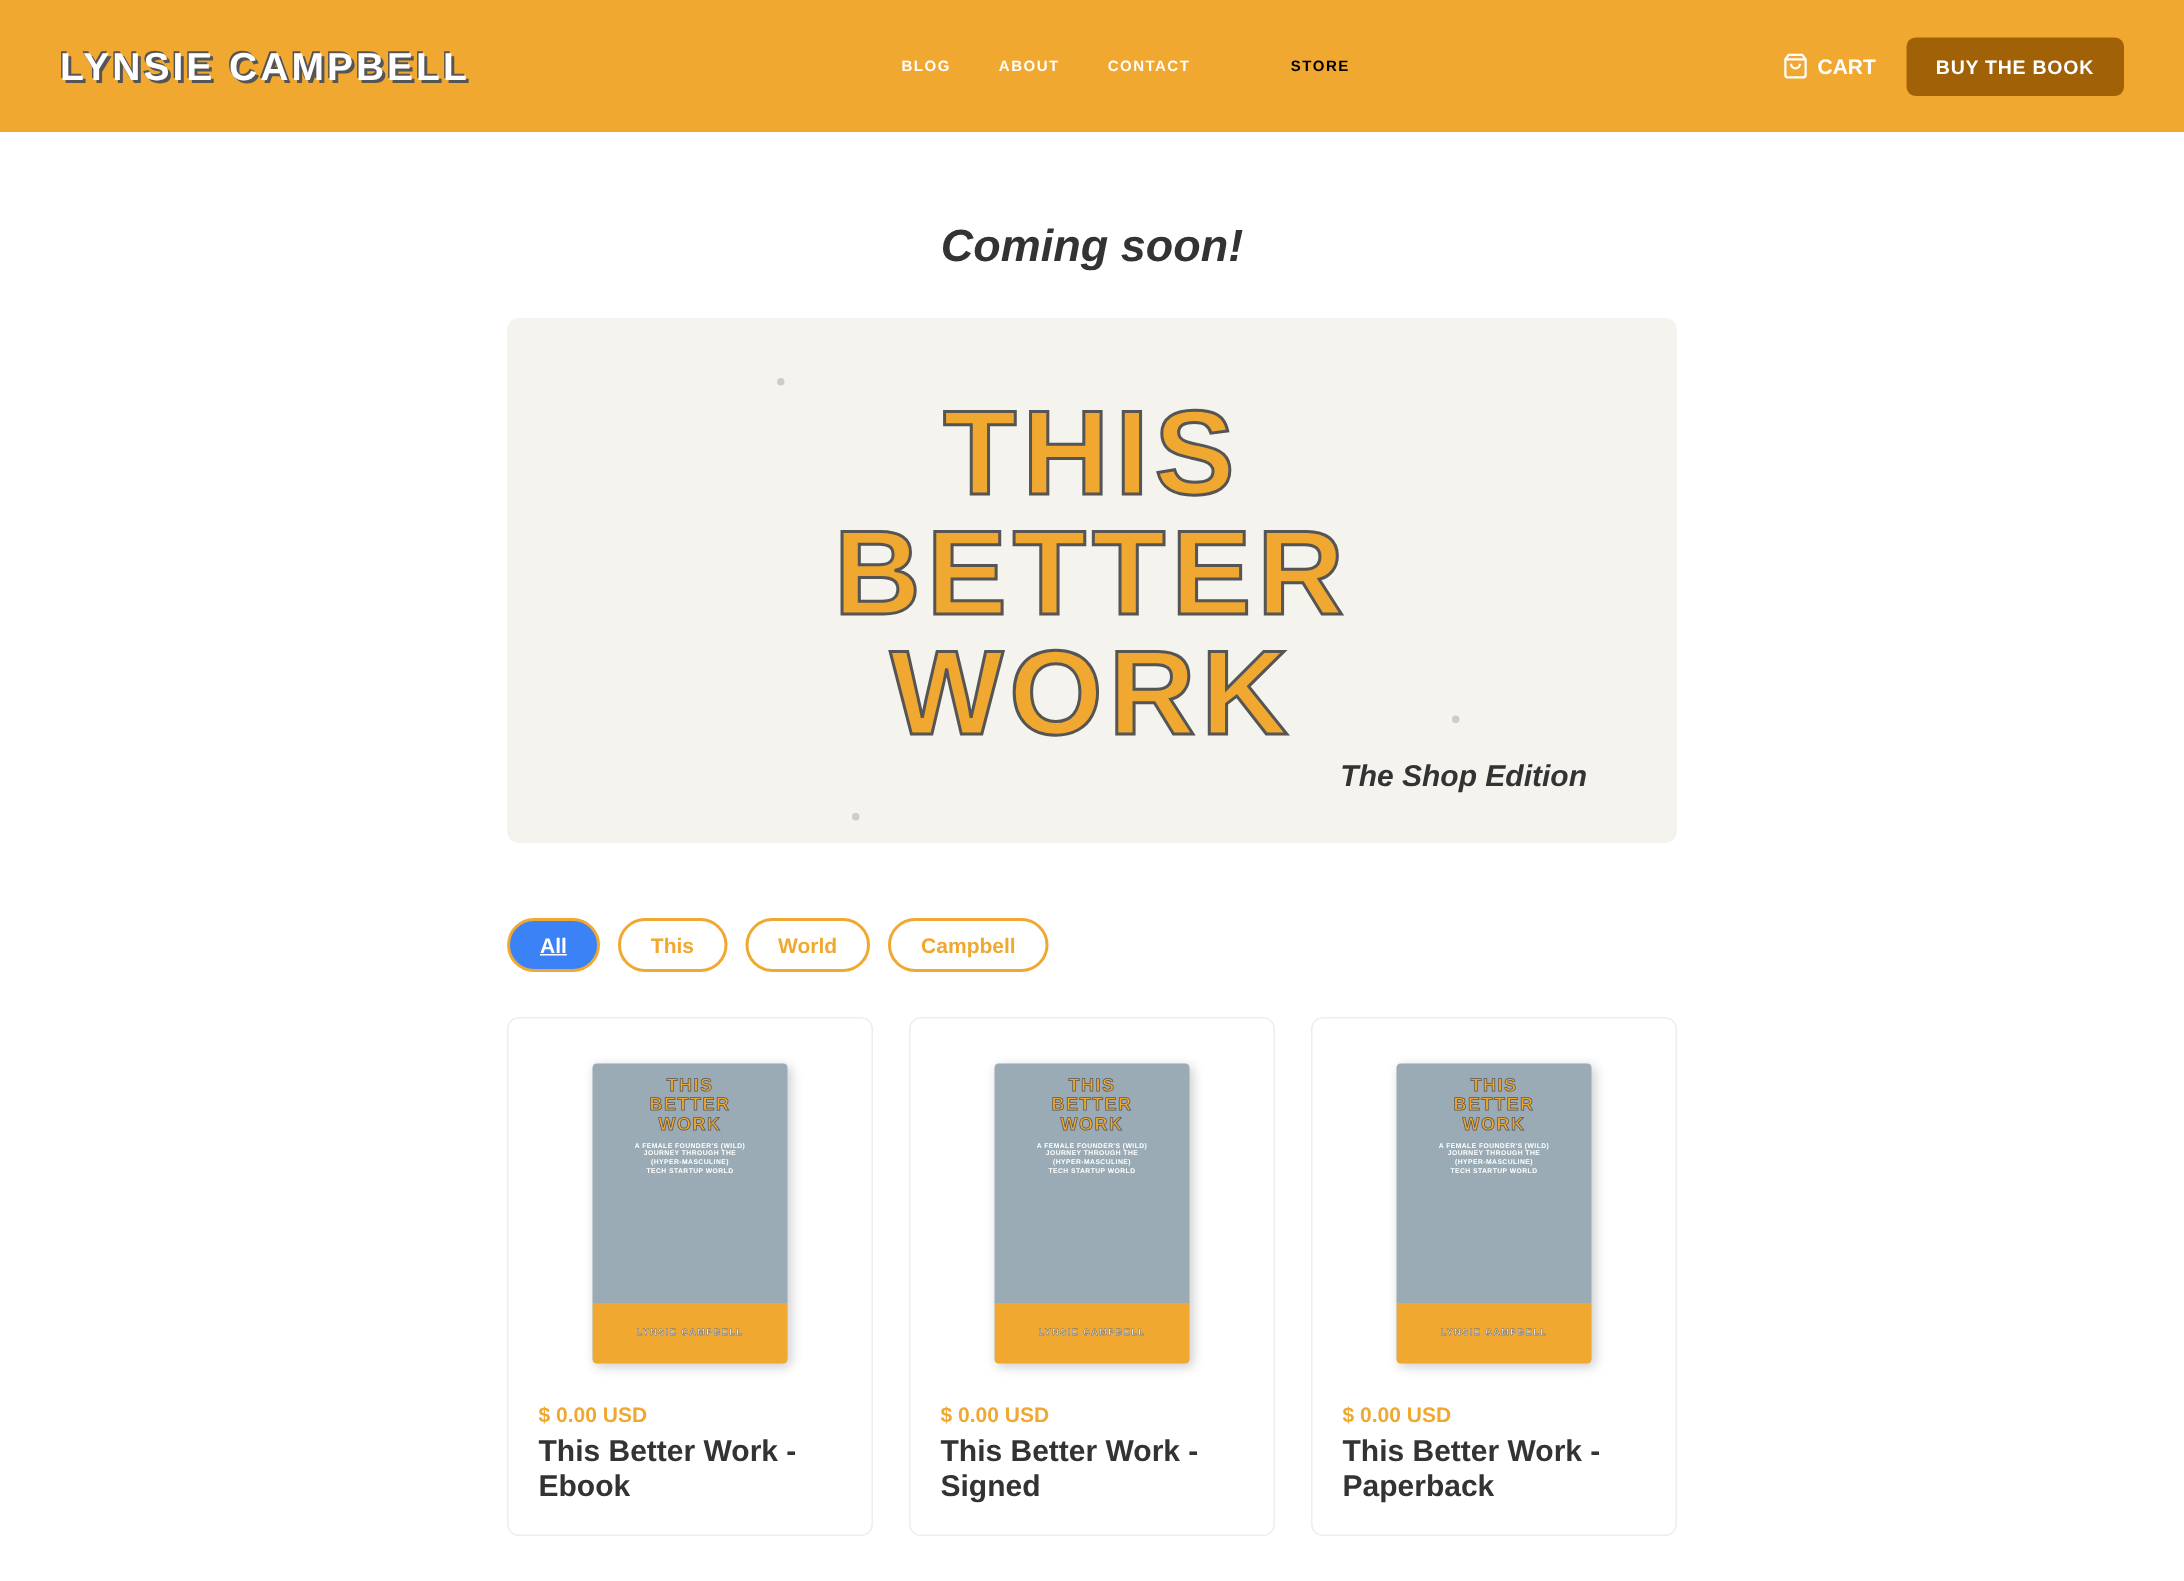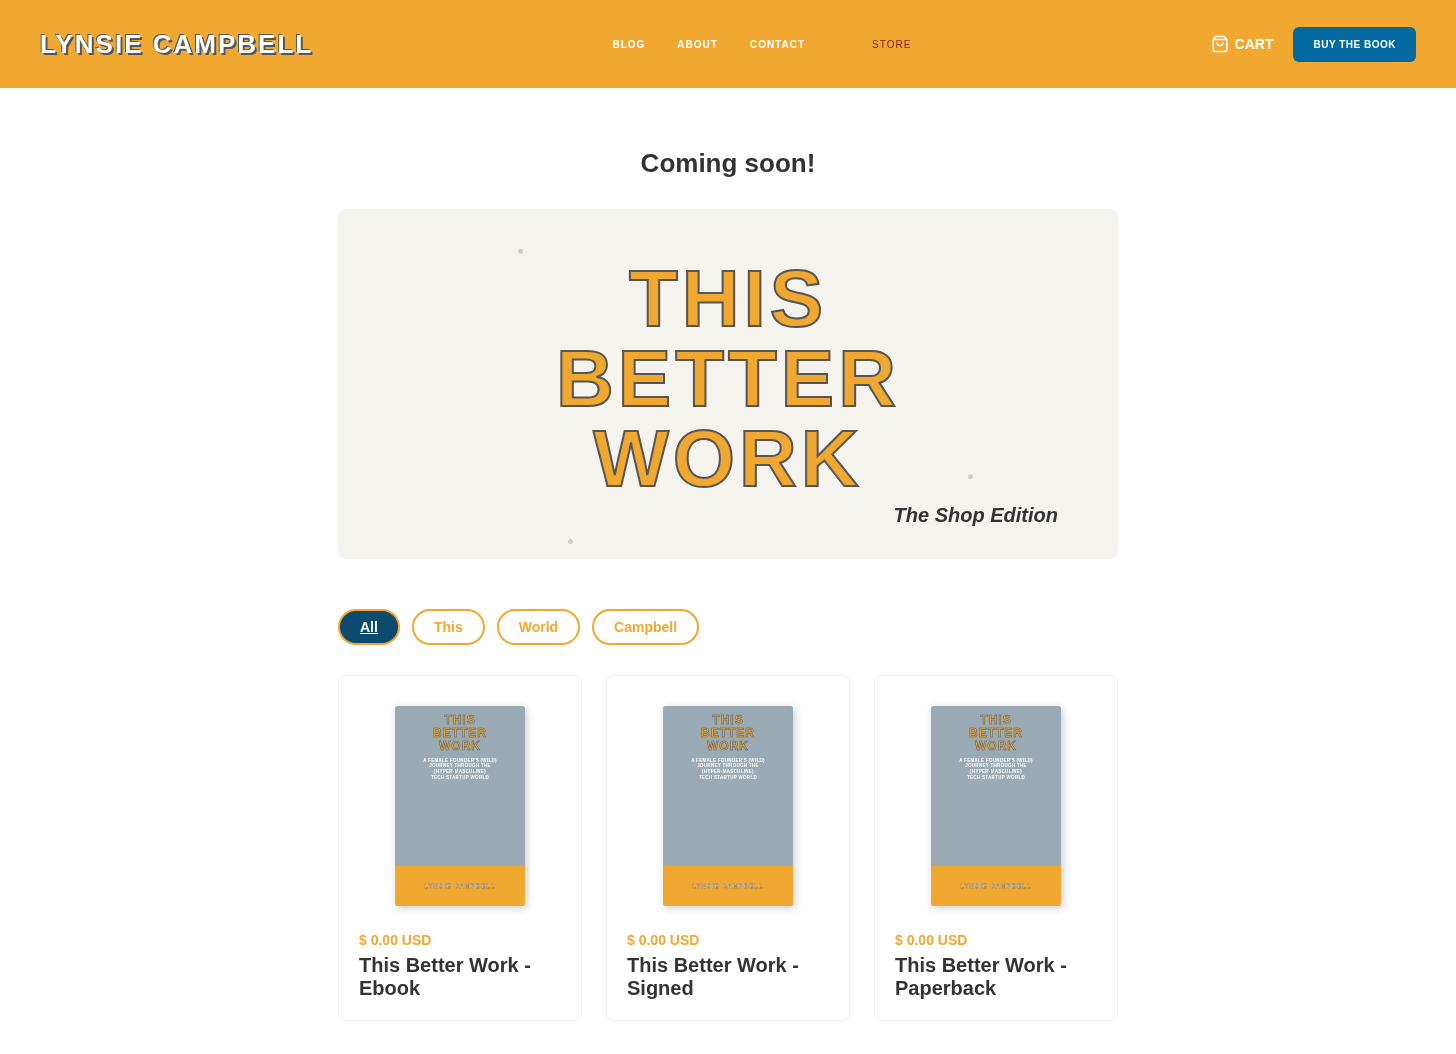--- a/index.html
+++ b/index.html
@@ -31,22 +31,22 @@
     .nav-link {
       font-size: 10px;
       font-weight: 700;
       color: #fff;
       text-decoration: none;
       text-transform: uppercase;
       letter-spacing: 1px;
       cursor: pointer;
     }
     .nav-link-store {
-      color: #7f1d1d;
-      font-weight: 400;
+      color: #000000;
+      font-weight: 700;
       margin-left: 35px;
     }
     .header-right {
       display: flex;
       align-items: center;
       gap: 20px;
     }
     .cart-link {
       display: flex;
       align-items: center;
@@ -55,45 +55,46 @@
       font-weight: 700;
       color: #fff;
       text-transform: uppercase;
       cursor: pointer;
     }
     .cart-icon-svg {
       width: 18px;
       height: 18px;
     }
     .buy-btn {
-      background: #0369a1;
+      background: #a16207;
       color: #fff;
       border: none;
       border-radius: 6px;
       padding: 12px 20px;
-      font-size: 10px;
+      font-size: 13px;
       font-weight: 700;
       text-transform: uppercase;
       cursor: pointer;
       letter-spacing: 0.5px;
     }
 
     
     .main {
       max-width: 820px;
       margin: 0 auto;
       padding: 60px 20px 40px;
     }
 
     .coming-soon {
       text-align: center;
-      font-size: 26px;
+      font-size: 30px;
       font-weight: 700;
       color: #333;
       margin-bottom: 30px;
+      font-style: italic;
     }
 
     
     .hero-banner {
       background: #F5F3EE;
       border-radius: 8px;
       padding: 50px 60px 40px;
       text-align: center;
       margin-bottom: 50px;
       position: relative;
@@ -138,21 +139,21 @@
       padding: 8px 20px;
       border-radius: 20px;
       border: 2px solid #F0A830;
       font-size: 14px;
       font-weight: 600;
       cursor: pointer;
       background: transparent;
       color: #F0A830;
     }
     .filter-btn.active {
-      background: #0c4a6e;
+      background: #3b82f6;
       color: #fff;
       text-decoration: underline;
     }
 
     
     .product-grid {
       display: grid;
       grid-template-columns: repeat(3, 1fr);
       gap: 24px;
     }

